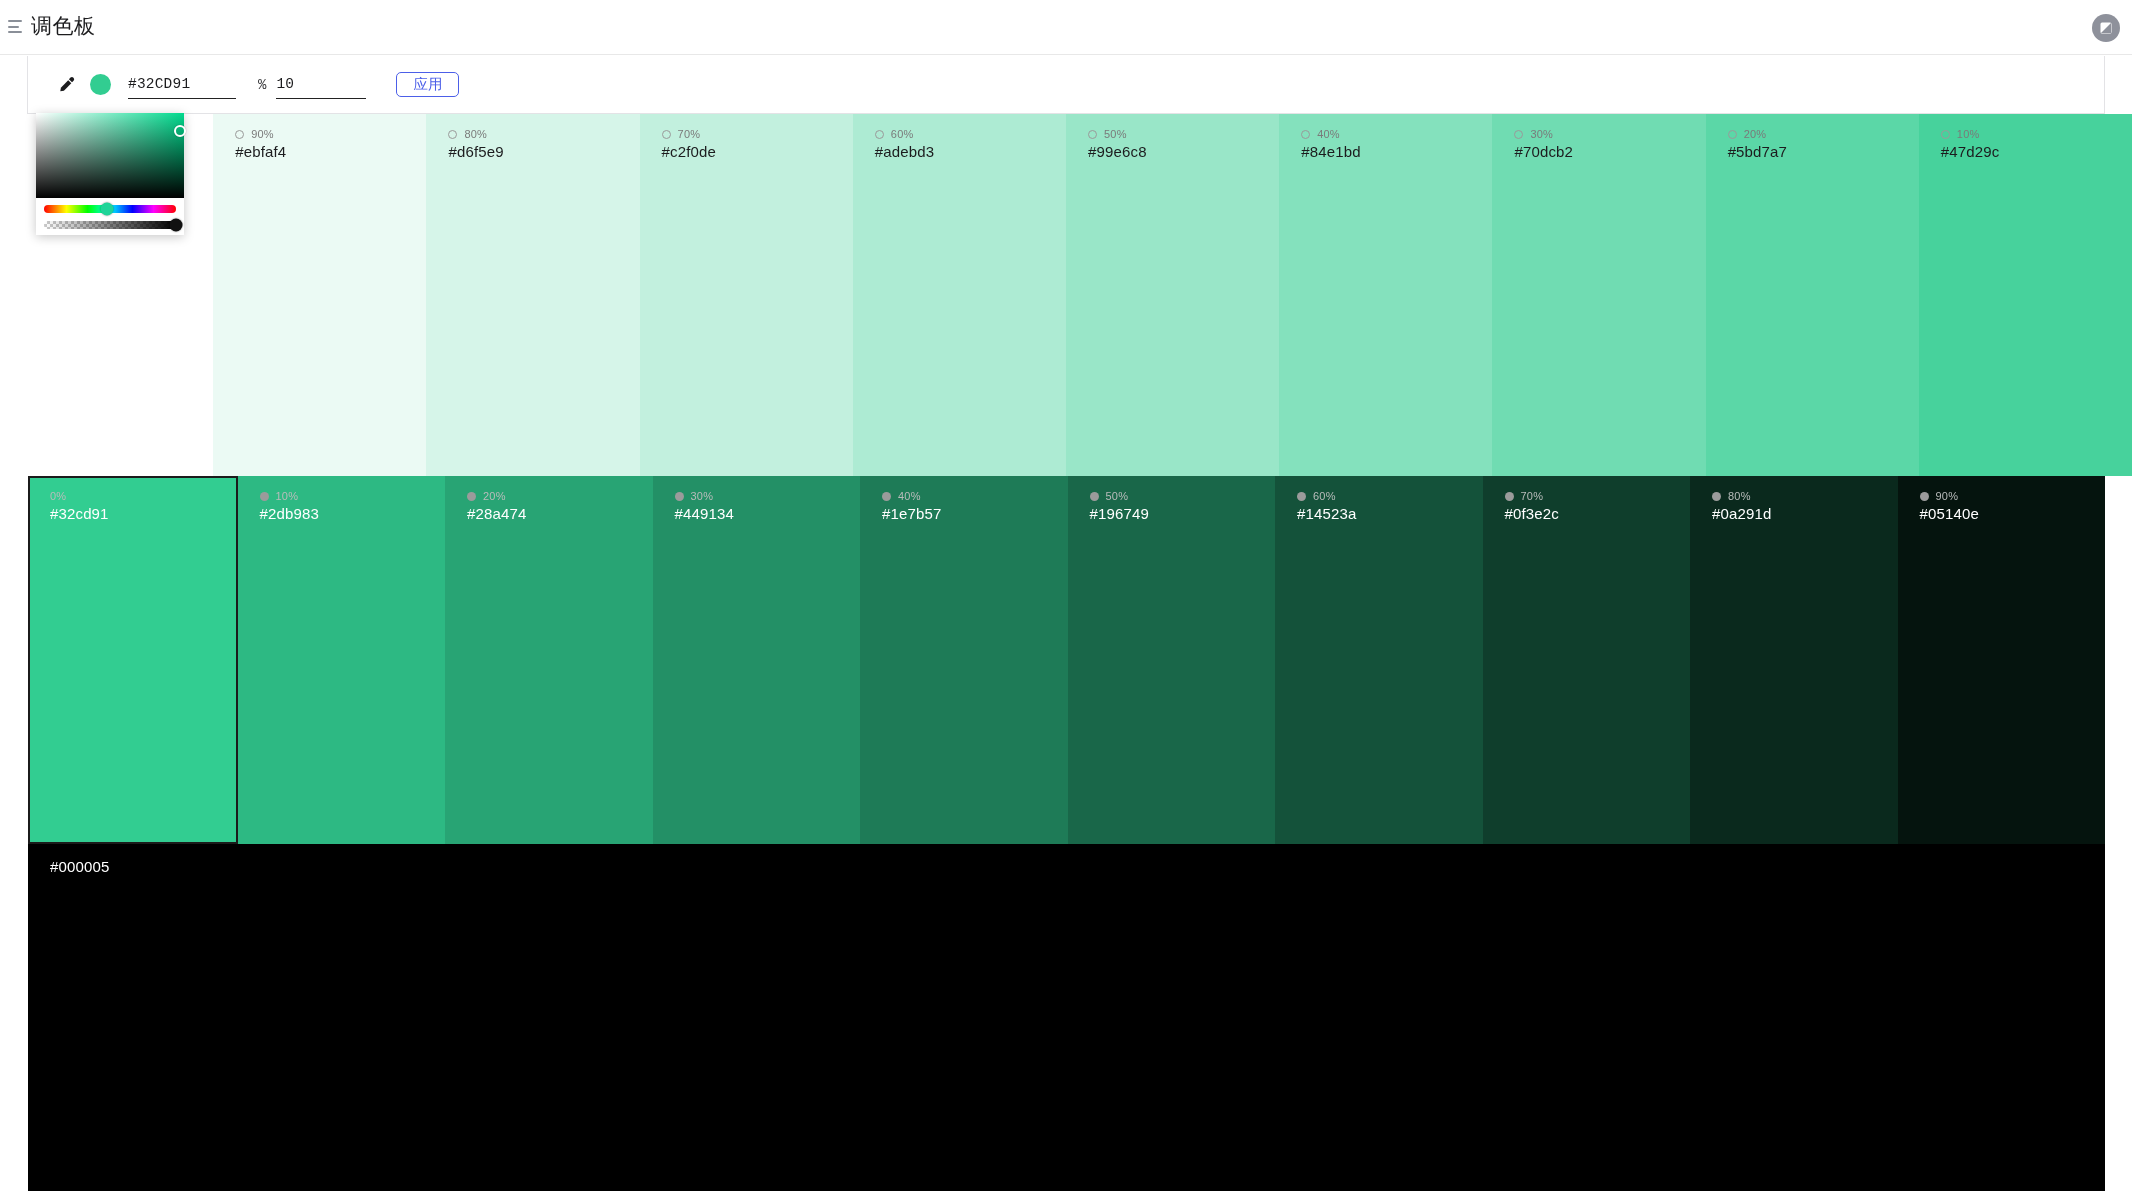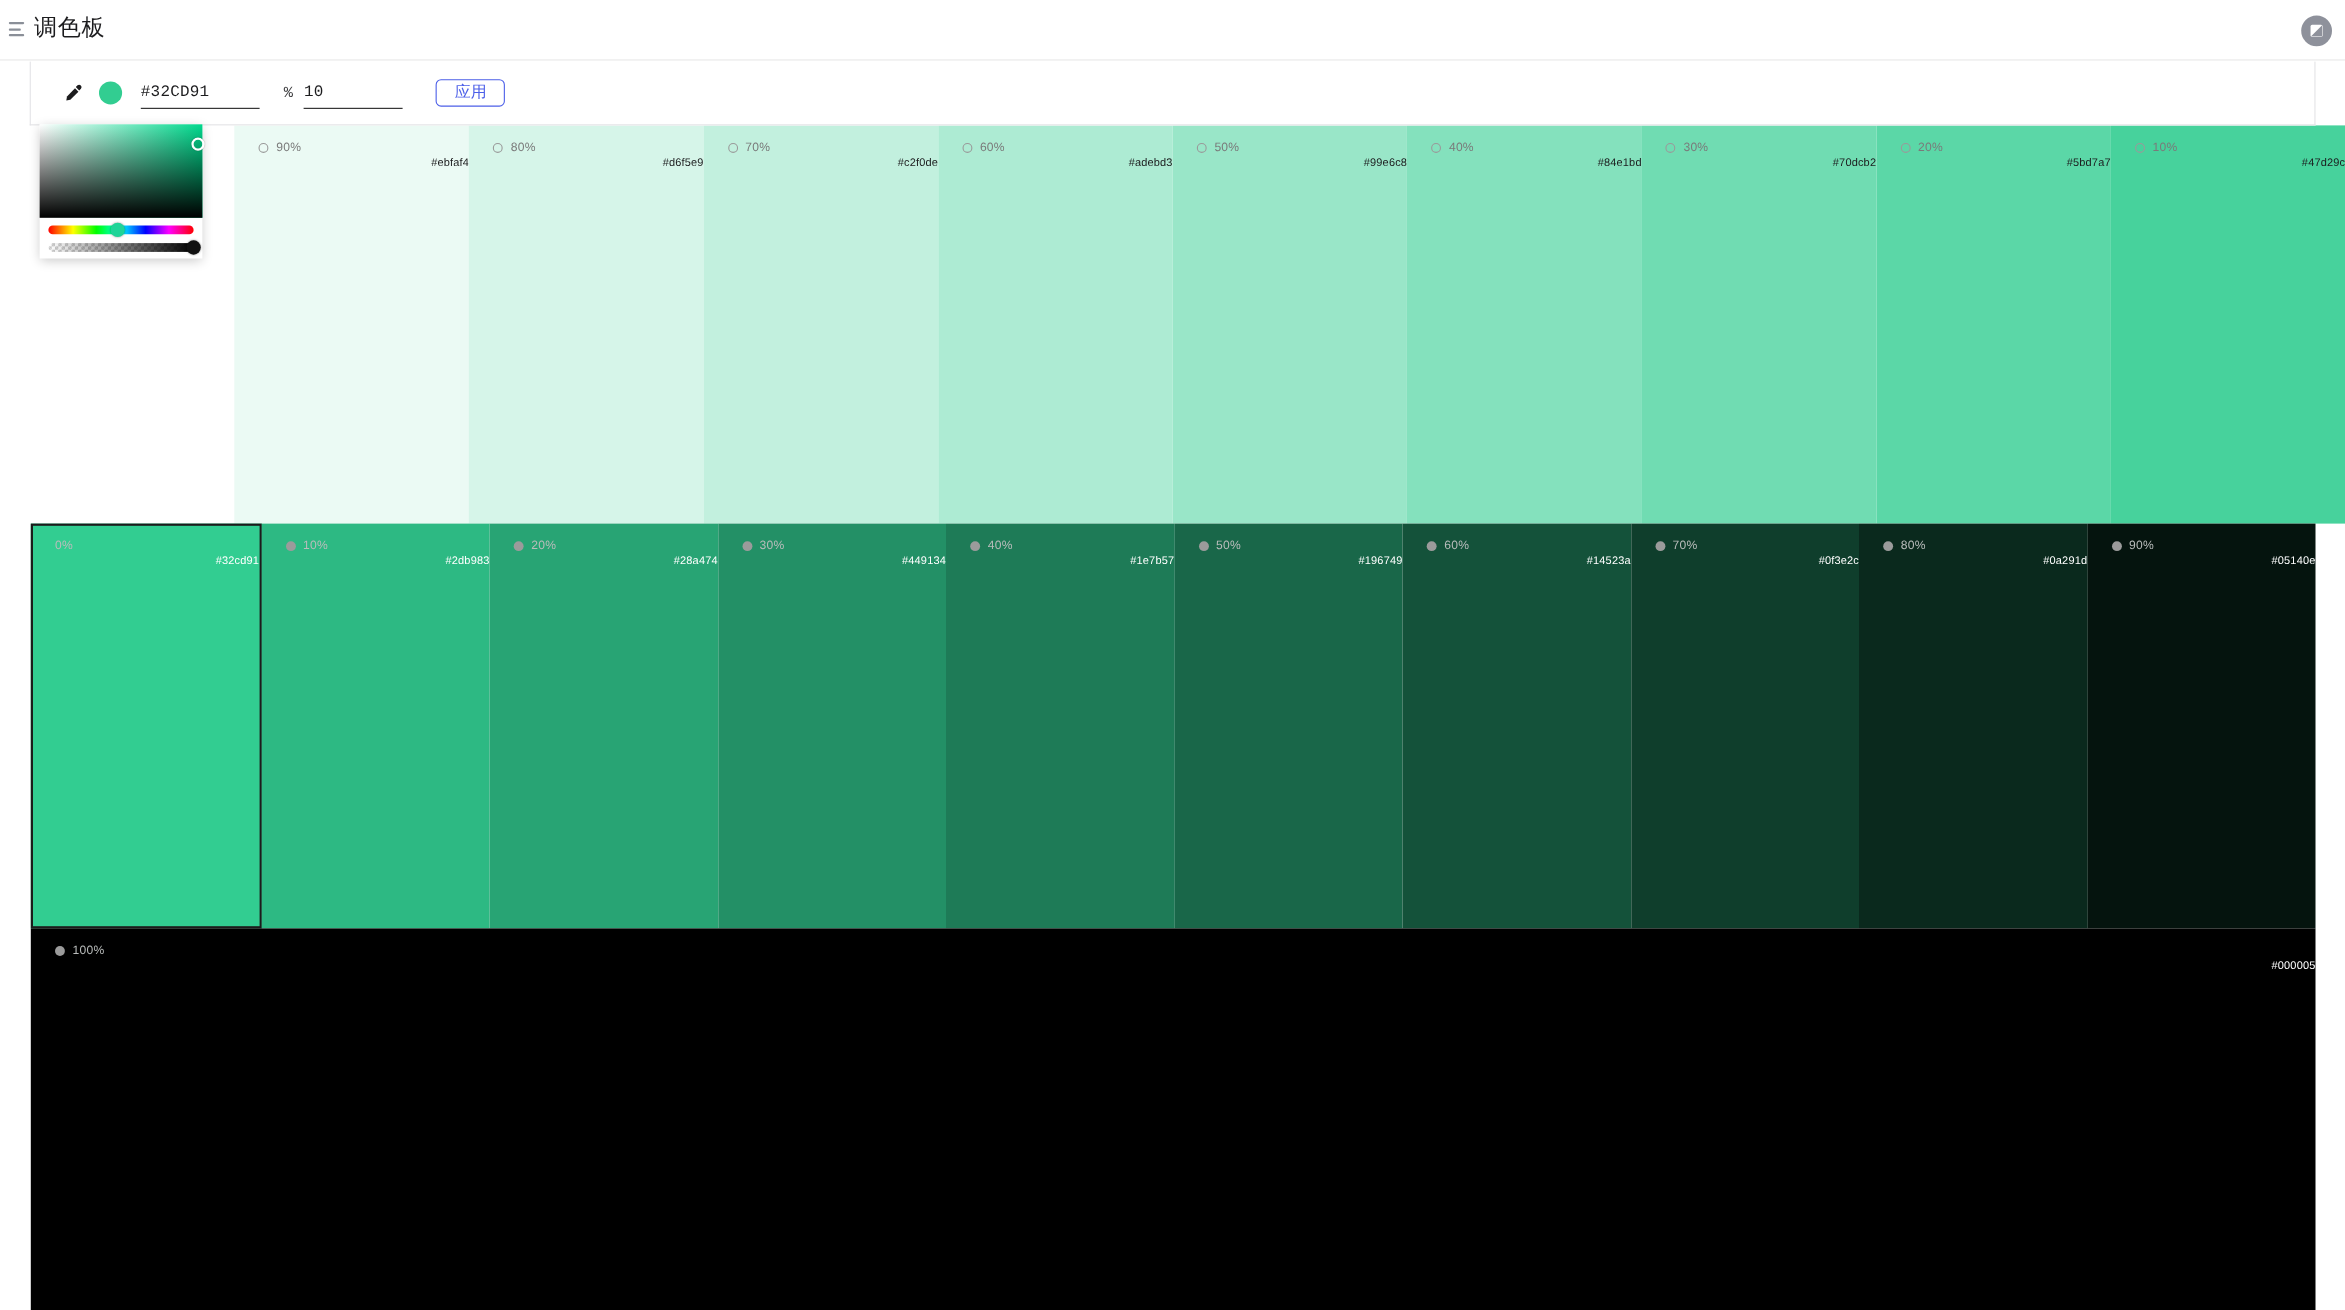--- a/index.html
+++ b/index.html
@@ -204,23 +204,22 @@
     border-radius: 50%;
     flex: none;
   }
   .sw-circle.hollow { border: 1.4px solid #9a9a9a; background: transparent; }
   .sw-circle.filled { background: #9b9b9b; }
   .sw-pct {
     font-size: 11px;
     letter-spacing: 0.2px;
   }
   .sw-hex {
-    font-size: 10px;
+    font-size: 15px;
     letter-spacing: 0.15px;
-    text-align: right;
   }
   .dark-text .sw-pct { color: #7a7a7a; }
   .dark-text .sw-hex { color: #1c1c1e; }
   .light-text .sw-pct { color: #b9bcbb; }
   .light-text .sw-hex { color: #ffffff; }
 </style>
 </head>
 <body>
 
 <div class="topbar">
@@ -408,19 +407,15 @@
     <div class="swatch light-text" style="background: rgb(5, 20, 14);">
       <div class="sw-meta">
         <span class="sw-circle filled"></span>
         <span class="sw-pct">90%</span>
       </div>
       <div class="sw-hex">#05140e</div>
     </div>
   </div>
 <div class="row row-bottom" id="row-black">
     <div class="swatch light-text" style="background: rgb(0, 0, 0);">
-      <div class="sw-meta">
-        <span class="sw-circle filled"></span>
-        <span class="sw-pct">100%</span>
-      </div>
       <div class="sw-hex">#000005</div>
     </div>
   </div>
 
 </body></html>

